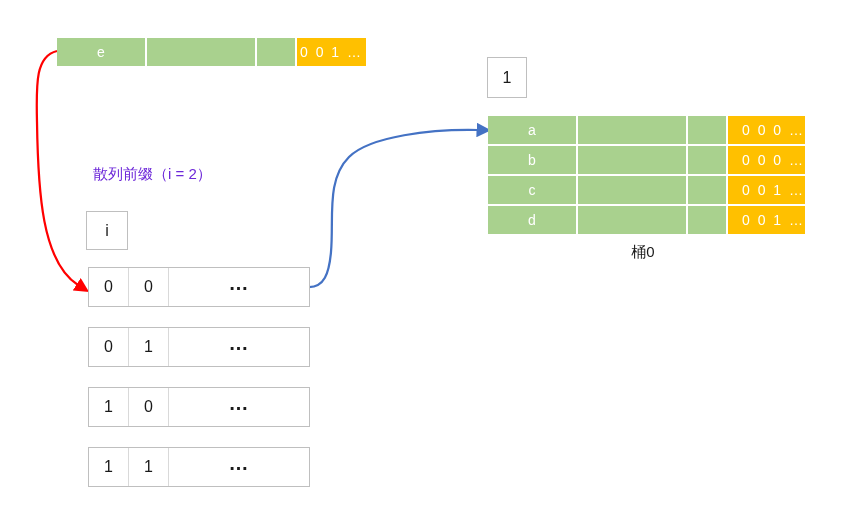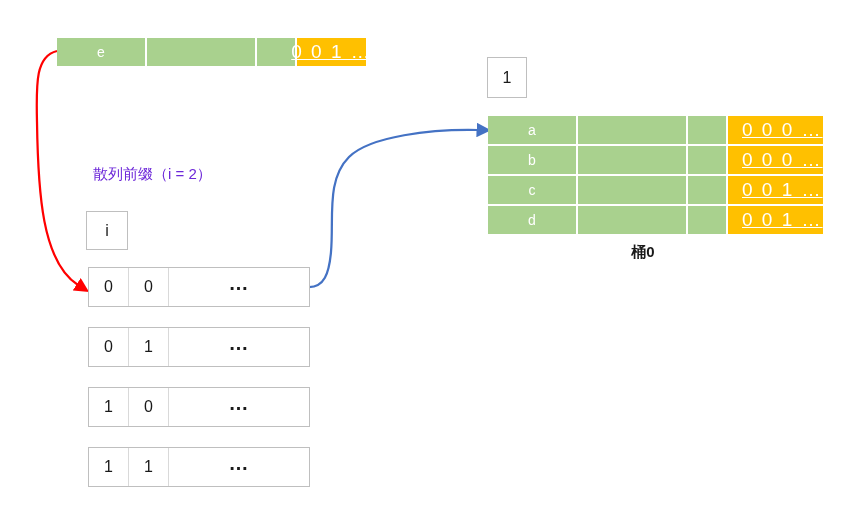--- a/index.html
+++ b/index.html
@@ -5,21 +5,21 @@
   html,body{margin:0;padding:0;background:#fff;}
   .canvas{
     position:relative;width:853px;height:527px;background:#ffffff;overflow:hidden;
     font-family:"Liberation Sans","DejaVu Sans",sans-serif;color:#1a1a1a;
   }
   .abs{position:absolute;}
   
   .bar{display:flex;gap:2px;}
   .cell{display:flex;align-items:center;justify-content:center;box-sizing:border-box;}
   .cell.green{background:#A9D18E;color:#ffffff;font-size:14px;}
-  .cell.orange{background:#FFC000;color:#ffffff;font-size:19px;letter-spacing:2px;white-space:nowrap;text-decoration:underline;}
+  .cell.orange{background:#FFC000;color:#ffffff;font-size:14px;letter-spacing:2px;white-space:nowrap;}
   
   .record-bar{left:57px;top:38px;height:28px;}
   .record-bar .c1{width:88px;}
   .record-bar .c2{width:108px;}
   .record-bar .c3{width:38px;}
   .record-bar .c4{width:69px;}
   
   .smallbox{
     border:1px solid #bfbfbf;background:#ffffff;
     display:flex;align-items:center;justify-content:center;font-size:16px;color:#1a1a1a;
@@ -42,21 +42,21 @@
   }
   .dots{font-weight:bold;font-size:20px;transform:translateY(-4px);letter-spacing:1px;}
   .row1{top:267px;} .row2{top:327px;} .row3{top:387px;} .row4{top:447px;}
   
   .bucket{left:488px;top:116px;width:310px;display:grid;grid-auto-rows:28px;row-gap:2px;}
   .bucket .brow{display:flex;gap:2px;}
   .bucket .k{width:88px;}
   .bucket .e1{width:108px;}
   .bucket .e2{width:38px;}
   .bucket .bits{flex:1;padding-left:14px;}
-  .bucket-label{left:488px;top:243px;width:310px;text-align:center;font-size:15px;color:#1a1a1a;font-weight:bold;}
+  .bucket-label{left:488px;top:243px;width:310px;text-align:center;font-size:15px;color:#1a1a1a;}
   
   svg.arrows{position:absolute;left:0;top:0;width:853px;height:527px;pointer-events:none;}
 </style>
 </head>
 <body>
 
 <div class="canvas">
 
   <svg class="arrows" viewBox="0 0 853 527">
     <defs>

